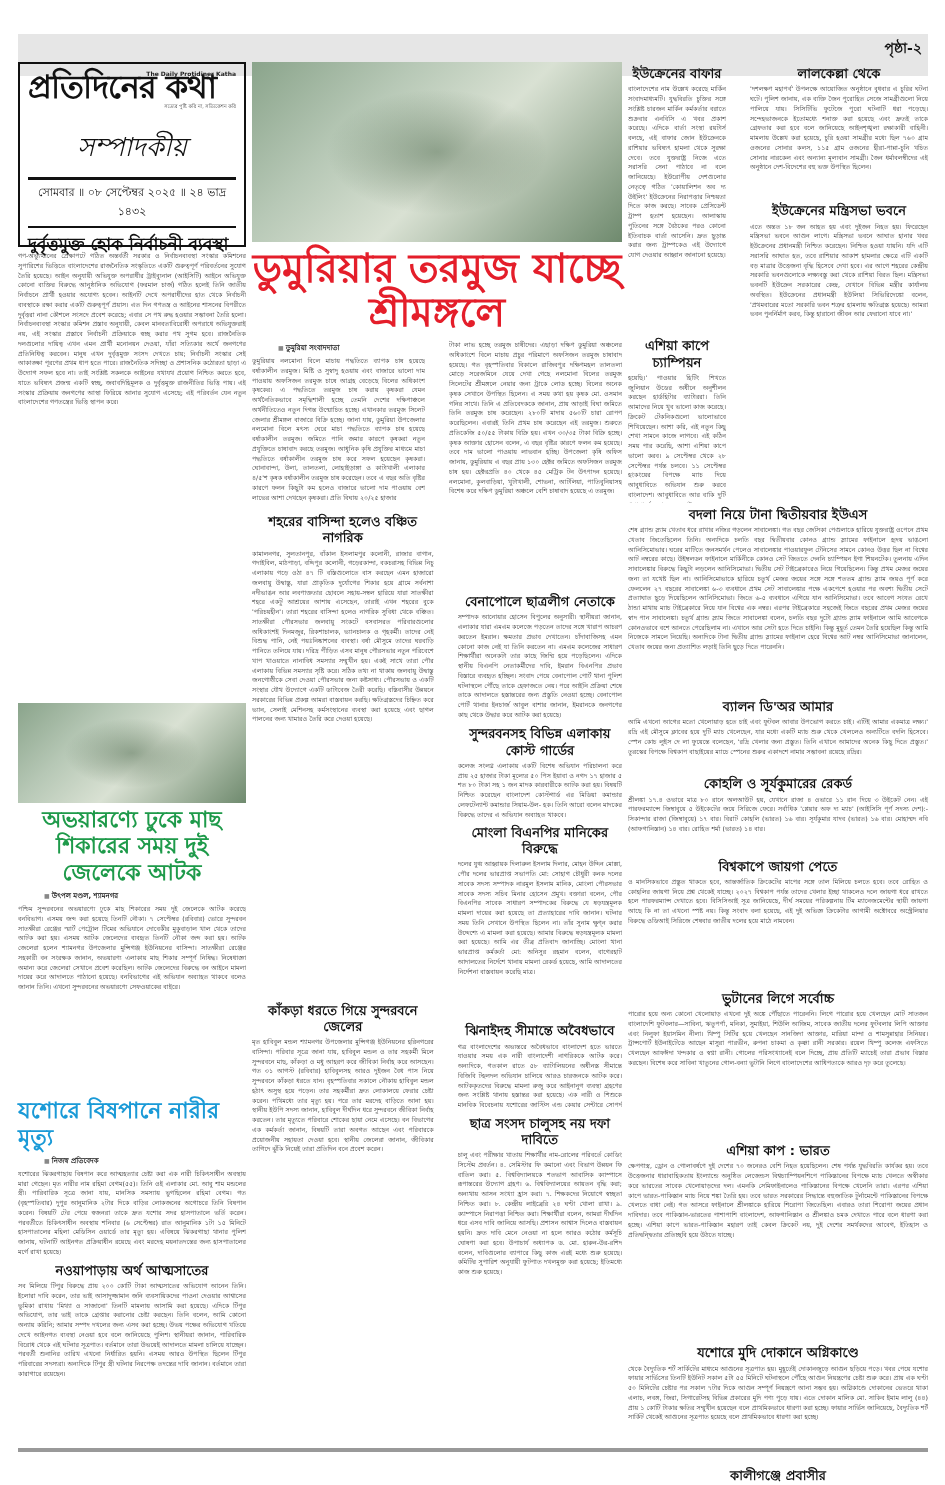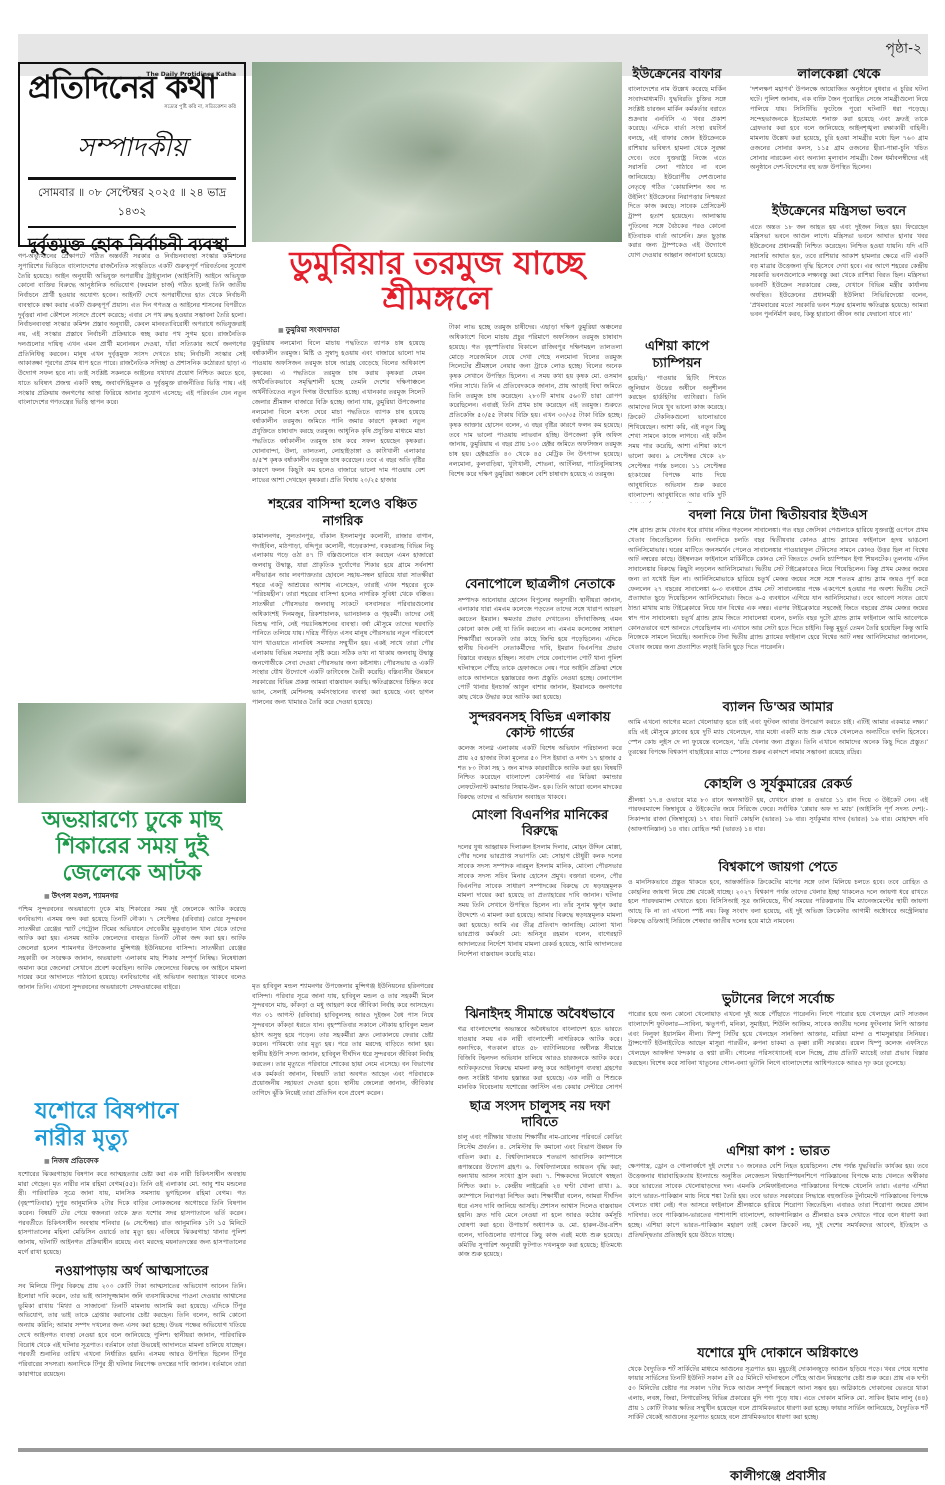--- a/index.html
+++ b/index.html
@@ -1,38 +1,38 @@
 <!DOCTYPE html>
 <html><head>
 <meta charset="utf-8">
 <style>
   * { box-sizing: border-box; margin: 0; padding: 0; }
   html, body { width: 945px; height: 1485px; background: #ffffff; overflow: hidden; }
   body { font-family: "DejaVu Sans", sans-serif; color: #222; position: relative; }
-  .topband { position: absolute; left: 18px; top: 34px; width: 910px; height: 42px; background: #e6e6e6; }
+  .topband { position: absolute; left: 18px; top: 34px; width: 910px; height: 42px; background: #e6e6e6; font-weight: bold; }
   .pagenum { position: absolute; right: 6px; top: 3px; font-size: 14px; color: #111; font-family: "DejaVu Serif", serif; }
   .page { position: absolute; left: 18px; top: 62px; width: 910px; height: 1150px; }
   .col { position: absolute; top: 0; }
   .colA { left: 0; width: 228px; }
   .colB { left: 234px; width: 370px; }
   .colC { left: 610px; width: 300px; }
   .masthead { border: 2px solid #111; padding: 6px 8px 4px; height: 185px; position: relative; }
   .mast-title { font-family: "DejaVu Serif", serif; font-size: 32px; font-weight: bold; color: #111; letter-spacing: -1px; line-height: 1.1; }
   .mast-en { position: absolute; right: 8px; top: 6px; font-size: 6px; font-weight: bold; color: #222; }
   .mast-tag { text-align: right; font-size: 5px; color: #444; margin-top: -2px; }
   .mast-section { font-family: "DejaVu Serif", serif; font-style: italic; font-size: 26px; text-align: center; color: #111; margin: 16px 0 4px; }
   .mast-rule { border-top: 3px solid #111; margin: 6px 0 4px; }
   .mast-date { text-align: center; font-size: 11px; color: #111; padding-bottom: 4px; border-bottom: 2px solid #111; }
   .edit-head { font-size: 17px; font-weight: bold; color: #111; margin: 6px 0 3px; line-height: 1.2; }
   .body-text { font-size: 6.3px; line-height: 1.55; color: #333; text-align: justify; }
   .photo { background: linear-gradient(135deg, #8aa48b 0%, #b7c8b6 30%, #d9e1d3 55%, #6f8a6e 100%); position: relative; overflow: hidden; }
   .photo::after { content: ""; position: absolute; left: 20%; top: 15%; width: 60%; height: 70%; background: radial-gradient(ellipse at center, rgba(60,90,60,0.45), rgba(0,0,0,0) 70%); }
   .green-head { font-size: 22px; font-weight: bold; color: #1e9a4a; line-height: 1.2; text-align: center; margin: 4px 0; }
-  .blue-head { font-size: 22px; font-weight: bold; color: #1a9ad7; line-height: 1.2; margin: 4px 17px; }
-  .red-head { font-size: 32px; font-weight: bold; color: #e41e2a; line-height: 1.1; text-align: center; margin: 4px 0 6px; }
+  .blue-head { font-size: 22px; font-weight: bold; color: #1a9ad7; line-height: 1.2; margin: 4px 0; }
+  .red-head { font-size: 40px; font-weight: bold; color: #e41e2a; line-height: 1.1; text-align: center; margin: 4px 0 6px; }
   .sub-head { font-size: 13px; font-weight: bold; color: #111; text-align: center; line-height: 1.25; margin: 4px 0 2px; }
   .byline { font-size: 7px; font-weight: bold; color: #222; margin: 2px 0; padding-left: 26px; }
   .byline::before { content: "■ "; color: #888; font-size: 6px; }
   .two-col { display: flex; gap: 24px; }
   .two-col > div { flex: 1; }
   .bottom-bar { position: absolute; left: 0; top: 1386px; width: 910px; height: 4px; background: #999; }
 </style>
 </head>
 <body>
 
@@ -77,20 +77,21 @@
       </div>
       <div>
         <div class="body-text" style="height:162px;overflow:hidden;">টাকা লাভ হচ্ছে তরমুজ চাষীদের। এছাড়া দক্ষিণ ডুমুরিয়া অঞ্চলের অধিকাংশে বিলে মাচায় প্রচুর পরিমাণে অফসিজন তরমুজ চাষাবাদ হয়েছে। গত বৃহস্পতিবার বিকালে রাজিবপুর দক্ষিণমহল তালতলা মোড়ে সরেজমিনে যেয়ে দেখা গেছে নলমোনা বিলের তরমুজ সিলেটের শ্রীমঙ্গলে নেয়ার জন্য ট্রাকে লোড হচ্ছে। বিলের অনেক কৃষক সেখানে উপস্থিত ছিলেন। এ সময় কথা হয় কৃষক মো. ওসমান গনির সাথে। তিনি এ প্রতিবেদককে জানান, প্রায় আড়াই বিঘা জমিতে তিনি তরমুজ চাষ করেছেন। ২৮০টি মাদায় ৫৬০টি চারা রোপণ করেছিলেন। এবারই তিনি প্রথম চাষ করেছেন এই তরমুজ। শুরুতে প্রতিকেজি ৫০/৫৫ টাকায় বিক্রি হয়। এখন ৩০/৩৫ টাকা বিক্রি হচ্ছে। কৃষক আক্তার হোসেন বলেন, এ বছর বৃষ্টির কারণে ফলন কম হয়েছে। তবে দাম ভালো পাওয়ায় লাভবান হচ্ছি। উপজেলা কৃষি অফিস জানায়, ডুমুরিয়ায় এ বছর প্রায় ১৩০ হেক্টর জমিতে অফসিজন তরমুজ চাষ হয়। হেক্টরপ্রতি ৪০ থেকে ৪৫ মেট্রিক টন উৎপাদন হয়েছে। নলমোনা, কুলবাড়িয়া, খুটাখালী, শোভনা, আটলিয়া, পাতিবুনিয়াসহ বিশেষ করে দক্ষিণ ডুমুরিয়া অঞ্চলে বেশি চাষাবাদ হয়েছে এ তরমুজ।</div>
       </div>
     </div>
 
     <div class="two-col" style="margin-top:4px;">
       <div style="flex:1.05;">
         <div class="sub-head">শহরের বাসিন্দা হলেও বঞ্চিত নাগরিক</div>
         <div class="body-text" style="height:450px;overflow:hidden;">কামালনগর, সুলতানপুর, বাঁকাল ইসলামপুর কলোনী, রাজার বাগান, গদাইবিল, মাঠপাড়া, বদ্দিপুর কলোনী, গড়েরকান্দা, বকচরাসহ বিভিন্ন নিচু এলাকায় গড়ে ওঠা ৪৭ টি বস্তিগুলোতে বাস করছেন এমন হাজারো জলবায়ু উদ্বাস্তু, যারা প্রাকৃতিক দুর্যোগের শিকার হয়ে গ্রামে সর্বনাশা নদীভাঙন আর লবণাক্ততার ছোবলে সহায়-সম্বল হারিয়ে যারা সাতক্ষীরা শহরে একটু আশ্রয়ের আশায় এসেছেন, তারাই এখন শহরের বুকে 'পরিচয়হীন'। তারা শহরের বাসিন্দা হলেও নাগরিক সুবিধা থেকে বঞ্চিত। সাতক্ষীরা পৌরসভার জলবায়ু সংকটে বসবাসরত পরিবারগুলোর অধিকাংশই দিনমজুর, রিকশাচালক, ভ্যানচালক ও গৃহকর্মী। তাদের নেই বিশুদ্ধ পানি, নেই পয়ঃনিষ্কাশনের ব্যবস্থা। বর্ষা মৌসুমে তাদের ঘরবাড়ি পানিতে তলিয়ে যায়। দরিদ্র পীড়িত এসব মানুষ পৌরসভার নতুন পরিবেশে খাপ খাওয়াতে নানাবিধ সমস্যার সম্মুখীন হয়। একই সাথে তারা পৌর এলাকায় বিভিন্ন সমস্যার সৃষ্টি করে। সঠিক তথ্য না থাকায় জলবায়ু উদ্বাস্তু জনগোষ্ঠীকে সেবা দেওয়া পৌরসভার জন্য কষ্টসাধ্য। পৌরসভায় ও একটি সংস্থার যৌথ উদ্যোগে একটি ডাটাবেজ তৈরী করেছি। বস্তিবাসীর উন্নয়নে সরকারের বিভিন্ন প্রকল্প আমরা বাস্তবায়ন করছি। ক্ষতিগ্রস্তদের চিহ্নিত করে ভ্যান, সেলাই মেশিনসহ কর্মসংস্থানের ব্যবস্থা করা হয়েছে এবং ছাগল পালনের জন্য খামারও তৈরি করে দেওয়া হয়েছে।</div>
+        <div class="sub-head">কাঁকড়া ধরতে গিয়ে সুন্দরবনে জেলের</div>
         <div class="body-text" style="height:200px;overflow:hidden;">মৃত হাবিবুল মন্ডল শ্যামনগর উপজেলার মুন্সিগঞ্জ ইউনিয়নের হরিনগরের বাসিন্দা। পরিবার সূত্রে জানা যায়, হাবিবুল মন্ডল ও তার সহকর্মী মিলে সুন্দরবনে মাছ, কাঁকড়া ও মধু আহরণ করে জীবিকা নির্বাহ করে আসছেন। গত ৩১ আগস্ট (রবিবার) হাবিবুলসহ আরও দুইজন বৈধ পাস নিয়ে সুন্দরবনে কাঁকড়া ধরতে যান। বৃহস্পতিবার সকালে নৌকায় হাবিবুল মন্ডল হঠাৎ অসুস্থ হয়ে পড়েন। তার সহকর্মীরা দ্রুত লোকালয়ে ফেরার চেষ্টা করেন। পথিমধ্যে তার মৃত্যু হয়। পরে তার মরদেহ বাড়িতে আনা হয়। স্থানীয় ইউপি সদস্য জানান, হাবিবুল দীর্ঘদিন ধরে সুন্দরবনে জীবিকা নির্বাহ করতেন। তার মৃত্যুতে পরিবারে শোকের ছায়া নেমে এসেছে। বন বিভাগের এক কর্মকর্তা জানান, বিষয়টি তারা অবগত আছেন এবং পরিবারকে প্রয়োজনীয় সহায়তা দেওয়া হবে। স্থানীয় জেলেরা জানান, জীবিকার তাগিদে ঝুঁকি নিয়েই তারা প্রতিদিন বনে প্রবেশ করেন।</div>
       </div>
       <div style="flex:0.95;">
         <div style="height:80px;"></div>
         <div class="sub-head">বেনাপোলে ছাত্রলীগ নেতাকে</div>
         <div class="body-text" style="height:110px;overflow:hidden;">সম্পাদক আনোয়ার হোসেন বিপুলের অনুসারী। স্থানীয়রা জানান, এলাকার যারা এমএম কলেজে পড়তেন তাদের সঙ্গে খারাপ আচরণ করতেন ইমরান। ক্ষমতার প্রভাব দেখাতেন। চাঁদাবাজিসহ এমন কোনো কাজ নেই যা তিনি করতেন না। এমএম কলেজের সাধারণ শিক্ষার্থীরা অনেকটা তার কাছে জিম্মি হয়ে পড়েছিলেন। এদিকে স্থানীয় বিএনপি নেতাকর্মীদের দাবি, ইমরান বিএনপির প্রভাব বিস্তারে ব্যবহৃত হচ্ছিল। সংবাদ পেয়ে বেনাপোল পোর্ট থানা পুলিশ ঘটনাস্থলে পৌঁছে তাকে হেফাজতে নেয়। পরে আইনি প্রক্রিয়া শেষে তাকে আদালতে হস্তান্তরের জন্য প্রস্তুতি নেওয়া হচ্ছে। বেনাপোল পোর্ট থানার ইনচার্জ আবুল বাশার জানান, ইমরানকে জনগণের কাছ থেকে উদ্ধার করে আটক করা হয়েছে।</div>
         <div class="sub-head">সুন্দরবনসহ বিভিন্ন এলাকায় কোস্ট গার্ডের</div>
         <div class="body-text" style="height:60px;overflow:hidden;">কলেজ সংলগ্ন এলাকায় একটি বিশেষ অভিযান পরিচালনা করে প্রায় ২৫ হাজার টাকা মূল্যের ৫০ পিস ইয়াবা ও নগদ ১৭ হাজার ৫ শত ৮০ টাকা সহ ১ জন মাদক কারবারীকে আটক করা হয়। বিষয়টি নিশ্চিত করেছেন বাংলাদেশ কোস্টগার্ড এর মিডিয়া কমান্ডার লেফটেন্যান্ট কমান্ডার সিয়াম-উল- হক। তিনি আরো বলেন মাদকের বিরুদ্ধে তাদের এ অভিযান অব্যাহত থাকবে।</div>
         <div class="sub-head">মোংলা বিএনপির মানিকের বিরুদ্ধে</div>
         <div class="body-text" style="height:160px;overflow:hidden;">দলের যুগ্ম আহ্বায়ক দিলারুল ইসলাম দিলার, মোহন উদ্দিন মোল্লা, পৌর দলের ভারপ্রাপ্ত সভাপতি মো: সোহাগ চৌধুরী কনক দলের সাবেক সদস্য সম্পাদক নারমুল ইসলাম মানিক, মোংলা পৌরসভার সাবেক সদস্য সচিব মিনার হোসেন প্রমুখ। বক্তারা বলেন, পৌর বিএনপির সাবেক সাধারণ সম্পাদকের বিরুদ্ধে যে ষড়যন্ত্রমূলক মামলা দায়ের করা হয়েছে তা প্রত্যাহারের দাবি জানান। ঘটনার সময় তিনি সেখানে উপস্থিত ছিলেন না। তাঁর সুনাম ক্ষুণ্ন করার উদ্দেশ্যে এ মামলা করা হয়েছে। আমার বিরুদ্ধে ষড়যন্ত্রমূলক মামলা করা হয়েছে। আমি এর তীব্র প্রতিবাদ জানাচ্ছি। মোংলা থানা ভারপ্রাপ্ত কর্মকর্তা মো: অনিসুর রহমান বলেন, বাগেরহাট আদালতের নির্দেশে থানায় মামলা রেকর্ড হয়েছে, আমি আদালতের নির্দেশনা বাস্তবায়ন করেছি মাত্র।</div>

